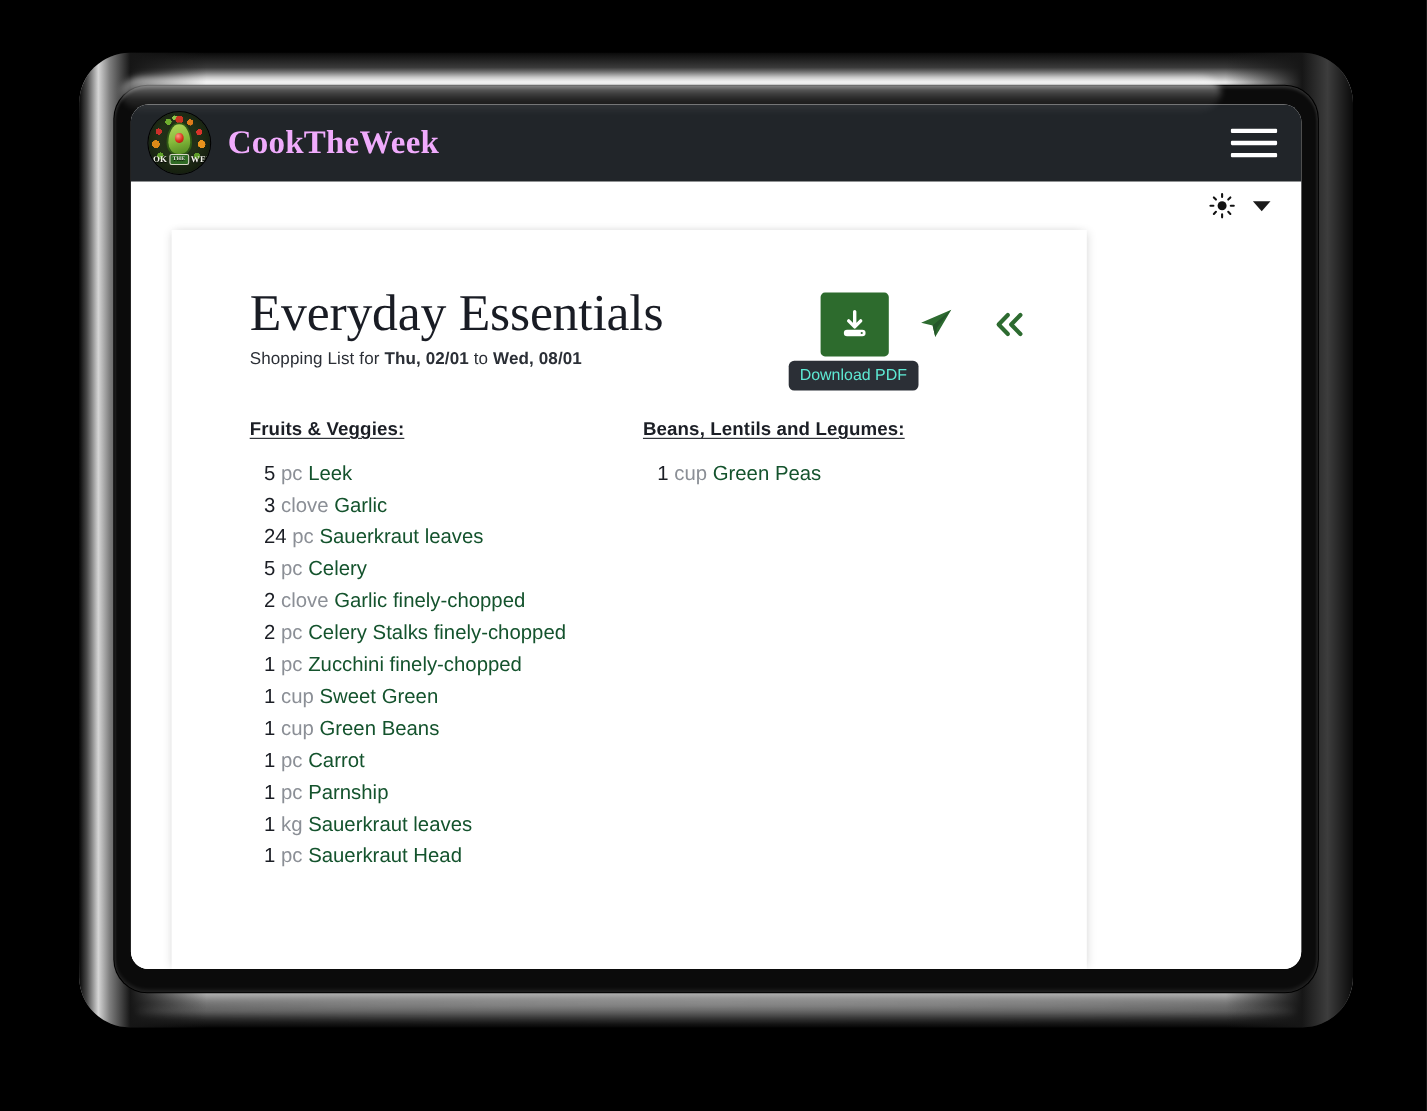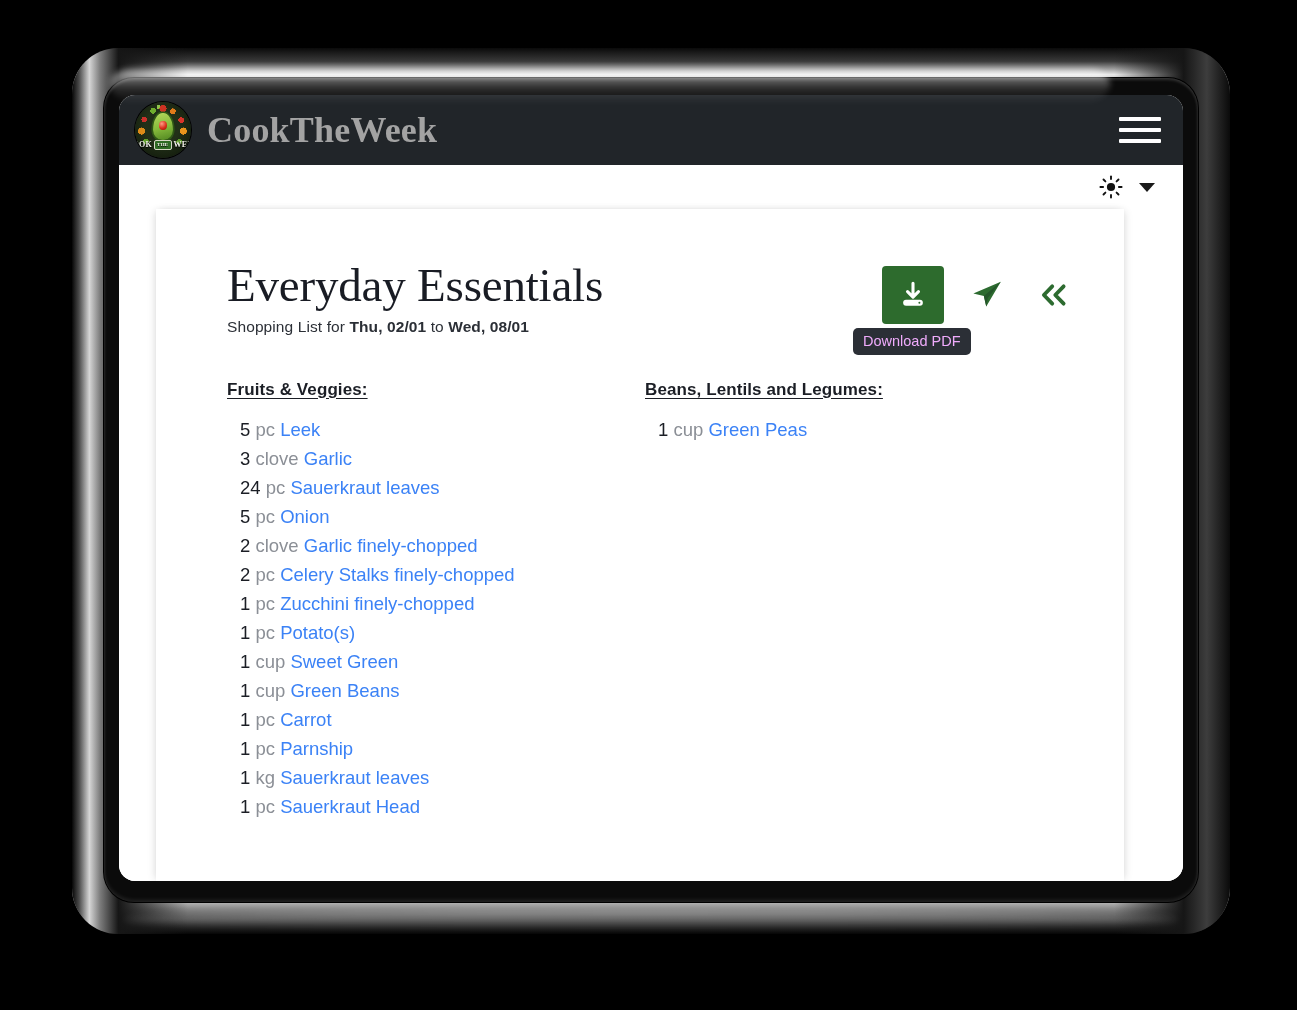--- a/index.html
+++ b/index.html
@@ -154,23 +154,23 @@
   .logo .wordband .mid {
     display: inline-block;
     background: #2f6b24;
     border: 1px solid #d8d8c8;
     border-radius: 2px;
     padding: 0 2px;
     font-size: 5px;
     line-height: 8px;
   }
   .brand-name {
-    color: #a3a3a3;
+    color: #f0abfc;
     font-family: "Liberation Serif", serif;
-    font-size: 36px;
+    font-size: 30px;
     font-weight: bold;
     letter-spacing: .2px;
   }
   .navbar-spacer { flex: 1; }
   .hamburger {
     width: 42px; height: 34px;
     display: flex; flex-direction: column; justify-content: space-between;
     padding: 4px 0;
     cursor: pointer;
   }
@@ -195,21 +195,21 @@
 
   
   .stage {
     position: relative;
     height: 672px;
     background: #ffffff;
     padding-left: 37px;
   }
   .card {
     position: relative;
-    width: 968px;
+    width: 832px;
     min-height: 672px;
     background: #ffffff;
     box-shadow: -3px 0 8px -2px rgba(0,0,0,0.13), 3px 0 8px -2px rgba(0,0,0,0.13);
     padding: 52px 46px 0 71px;
   }
 
   .header-row { display: flex; align-items: flex-start; }
   .title-block { flex: 1; }
   h1.list-title {
     font-family: "Liberation Serif", serif;
@@ -242,21 +242,21 @@
   .btn-plain {
     width: 48px; height: 58px;
     display: flex; align-items: center; justify-content: center;
     cursor: pointer;
   }
   .tooltip {
     position: absolute;
     left: -29px;
     top: 62px;
     background: #2b2f36;
-    color: #f0abfc;
+    color: #5eead4;
     font-size: 14.5px;
     padding: 5px 10px 6px;
     border-radius: 5px;
     white-space: nowrap;
   }
 
   
   .columns {
     display: flex;
     margin-top: 44px;
@@ -273,21 +273,21 @@
   }
   .ing-line {
     font-size: 18.5px;
     color: #1b1e25;
     line-height: 29px;
     white-space: nowrap;
     padding-left: 13px;
   }
   .ing-line .qty { font-weight: 500; }
   .ing-line .unit { color: #8b8f96; }
-  .ing-line .nm { color: #3b82f6; }
+  .ing-line .nm { color: #14532d; }
 </style>
 </head>
 <body>
 
 <div id="device">
   <div class="bezel-outer"></div>
   <div class="bezel-sidelight"></div>
   <div class="bezel-inner"></div>
 
   <div id="screen">
@@ -367,25 +367,24 @@
           </div>
         </div>
 
         <div class="columns">
           <div class="col">
             <div class="cat-header">Fruits &amp; Veggies:</div>
             <div id="col0">
                 <div class="ing-line"><span class="qty">5</span> <span class="unit">pc</span> <span class="nm">Leek</span></div>
                 <div class="ing-line"><span class="qty">3</span> <span class="unit">clove</span> <span class="nm">Garlic</span></div>
                 <div class="ing-line"><span class="qty">24</span> <span class="unit">pc</span> <span class="nm">Sauerkraut leaves</span></div>
-                <div class="ing-line"><span class="qty">5</span> <span class="unit">pc</span> <span class="nm">Onion</span></div>
+                <div class="ing-line"><span class="qty">5</span> <span class="unit">pc</span> <span class="nm">Celery</span></div>
                 <div class="ing-line"><span class="qty">2</span> <span class="unit">clove</span> <span class="nm">Garlic finely-chopped</span></div>
                 <div class="ing-line"><span class="qty">2</span> <span class="unit">pc</span> <span class="nm">Celery Stalks finely-chopped</span></div>
                 <div class="ing-line"><span class="qty">1</span> <span class="unit">pc</span> <span class="nm">Zucchini finely-chopped</span></div>
-                <div class="ing-line"><span class="qty">1</span> <span class="unit">pc</span> <span class="nm">Potato(s)</span></div>
                 <div class="ing-line"><span class="qty">1</span> <span class="unit">cup</span> <span class="nm">Sweet Green</span></div>
                 <div class="ing-line"><span class="qty">1</span> <span class="unit">cup</span> <span class="nm">Green Beans</span></div>
                 <div class="ing-line"><span class="qty">1</span> <span class="unit">pc</span> <span class="nm">Carrot</span></div>
                 <div class="ing-line"><span class="qty">1</span> <span class="unit">pc</span> <span class="nm">Parnship</span></div>
                 <div class="ing-line"><span class="qty">1</span> <span class="unit">kg</span> <span class="nm">Sauerkraut leaves</span></div>
                 <div class="ing-line"><span class="qty">1</span> <span class="unit">pc</span> <span class="nm">Sauerkraut Head</span></div>
                 <div class="ing-line">  </div>
               </div>
           </div>
           <div class="col">

